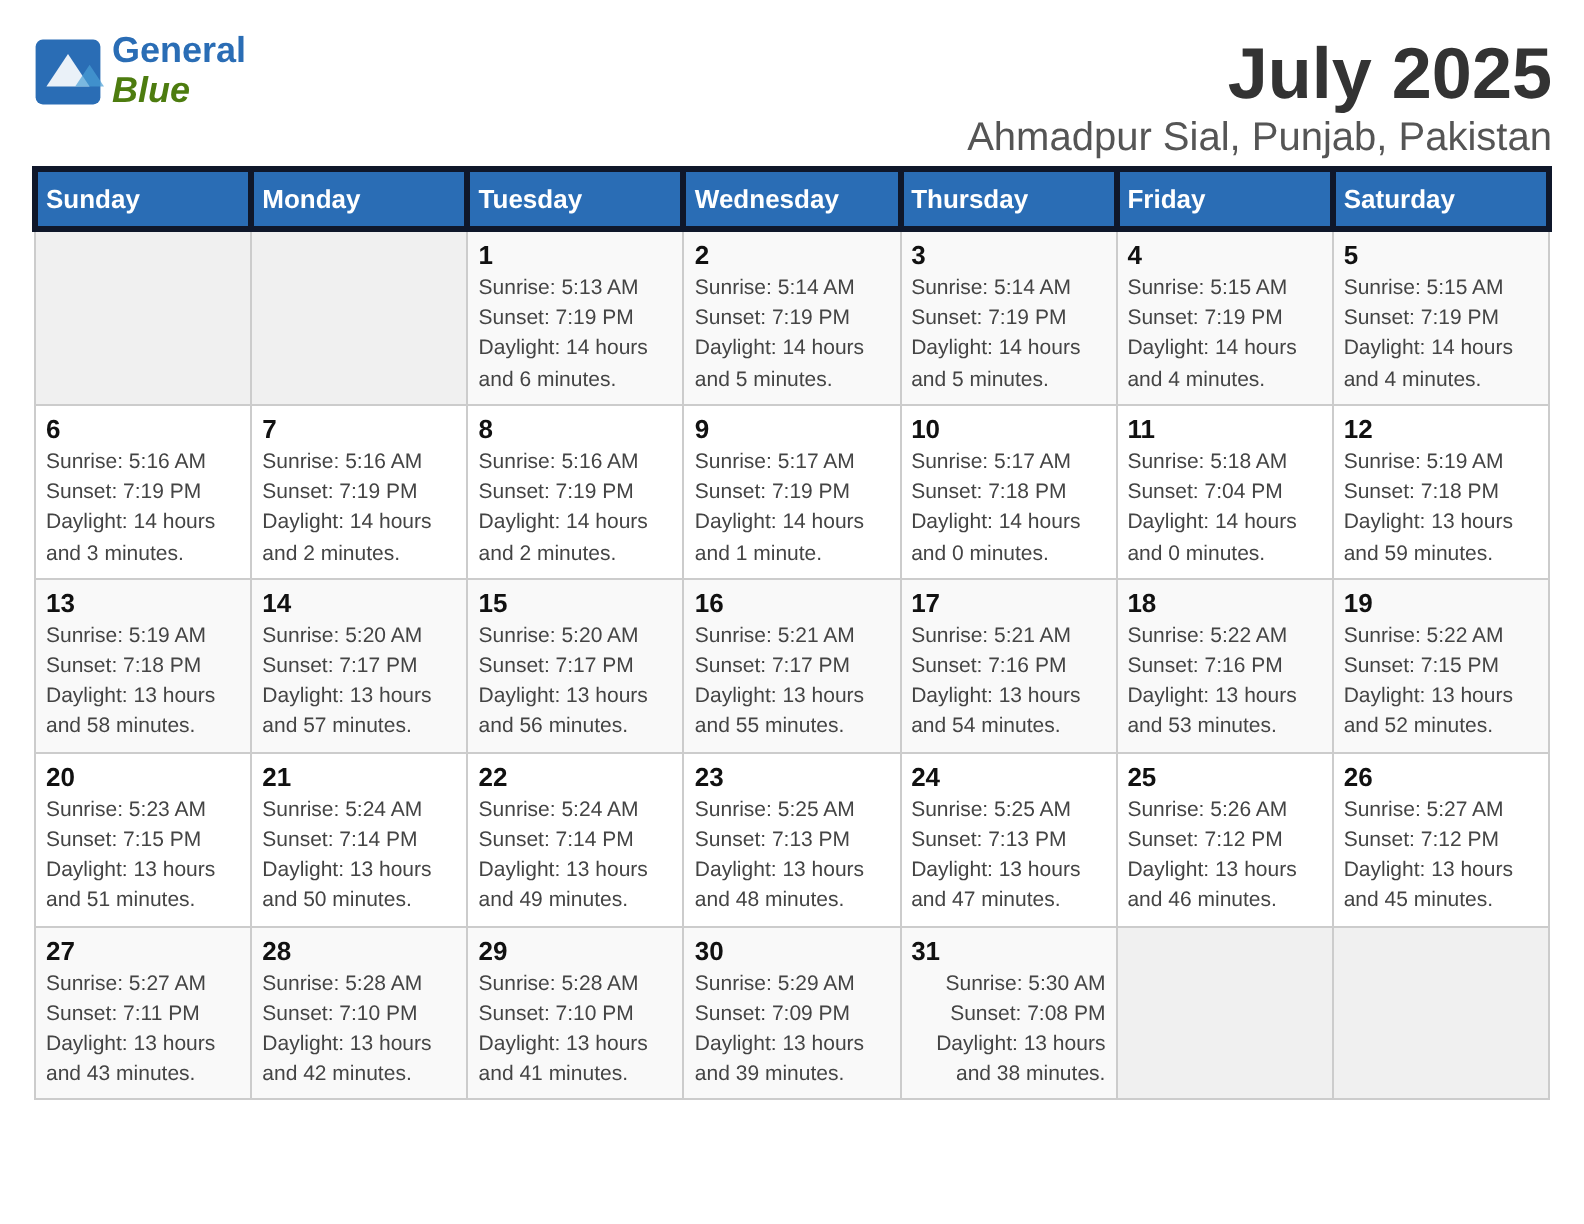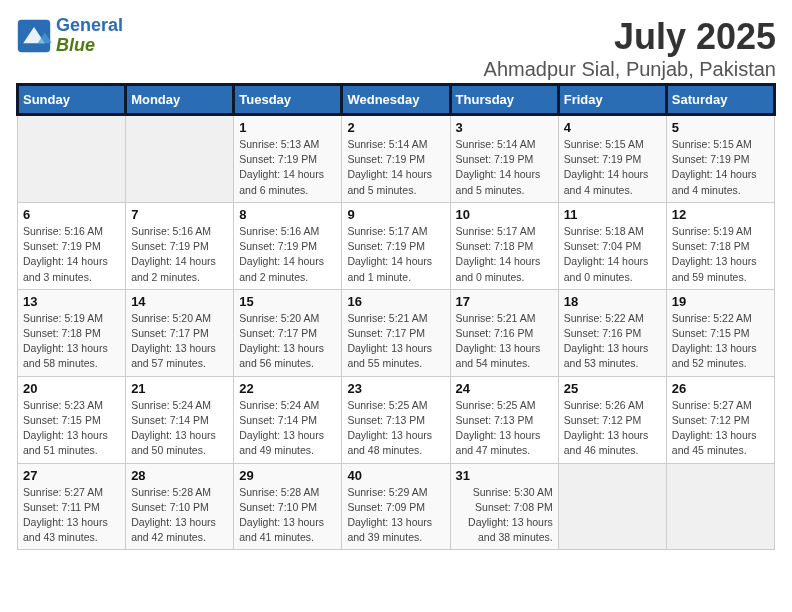--- a/index.html
+++ b/index.html
@@ -300,21 +300,21 @@
 Sunset: 7:10 PM
 Daylight: 13 hours and 42 minutes.</div>
         </td>
         <td>
           <span class="day-num">29</span>
           <div class="day-info" style="white-space: pre-line;">Sunrise: 5:28 AM
 Sunset: 7:10 PM
 Daylight: 13 hours and 41 minutes.</div>
         </td>
         <td>
-          <span class="day-num">40</span>
+          <span class="day-num">30</span>
           <div class="day-info" style="white-space: pre-line;">Sunrise: 5:29 AM
 Sunset: 7:09 PM
 Daylight: 13 hours and 39 minutes.</div>
         </td>
         <td>
           <span class="day-num">31</span>
           <div class="day-info" style="white-space: pre-line; text-align: right;">Sunrise: 5:30 AM
 Sunset: 7:08 PM
 Daylight: 13 hours and 38 minutes.</div>
         </td>

